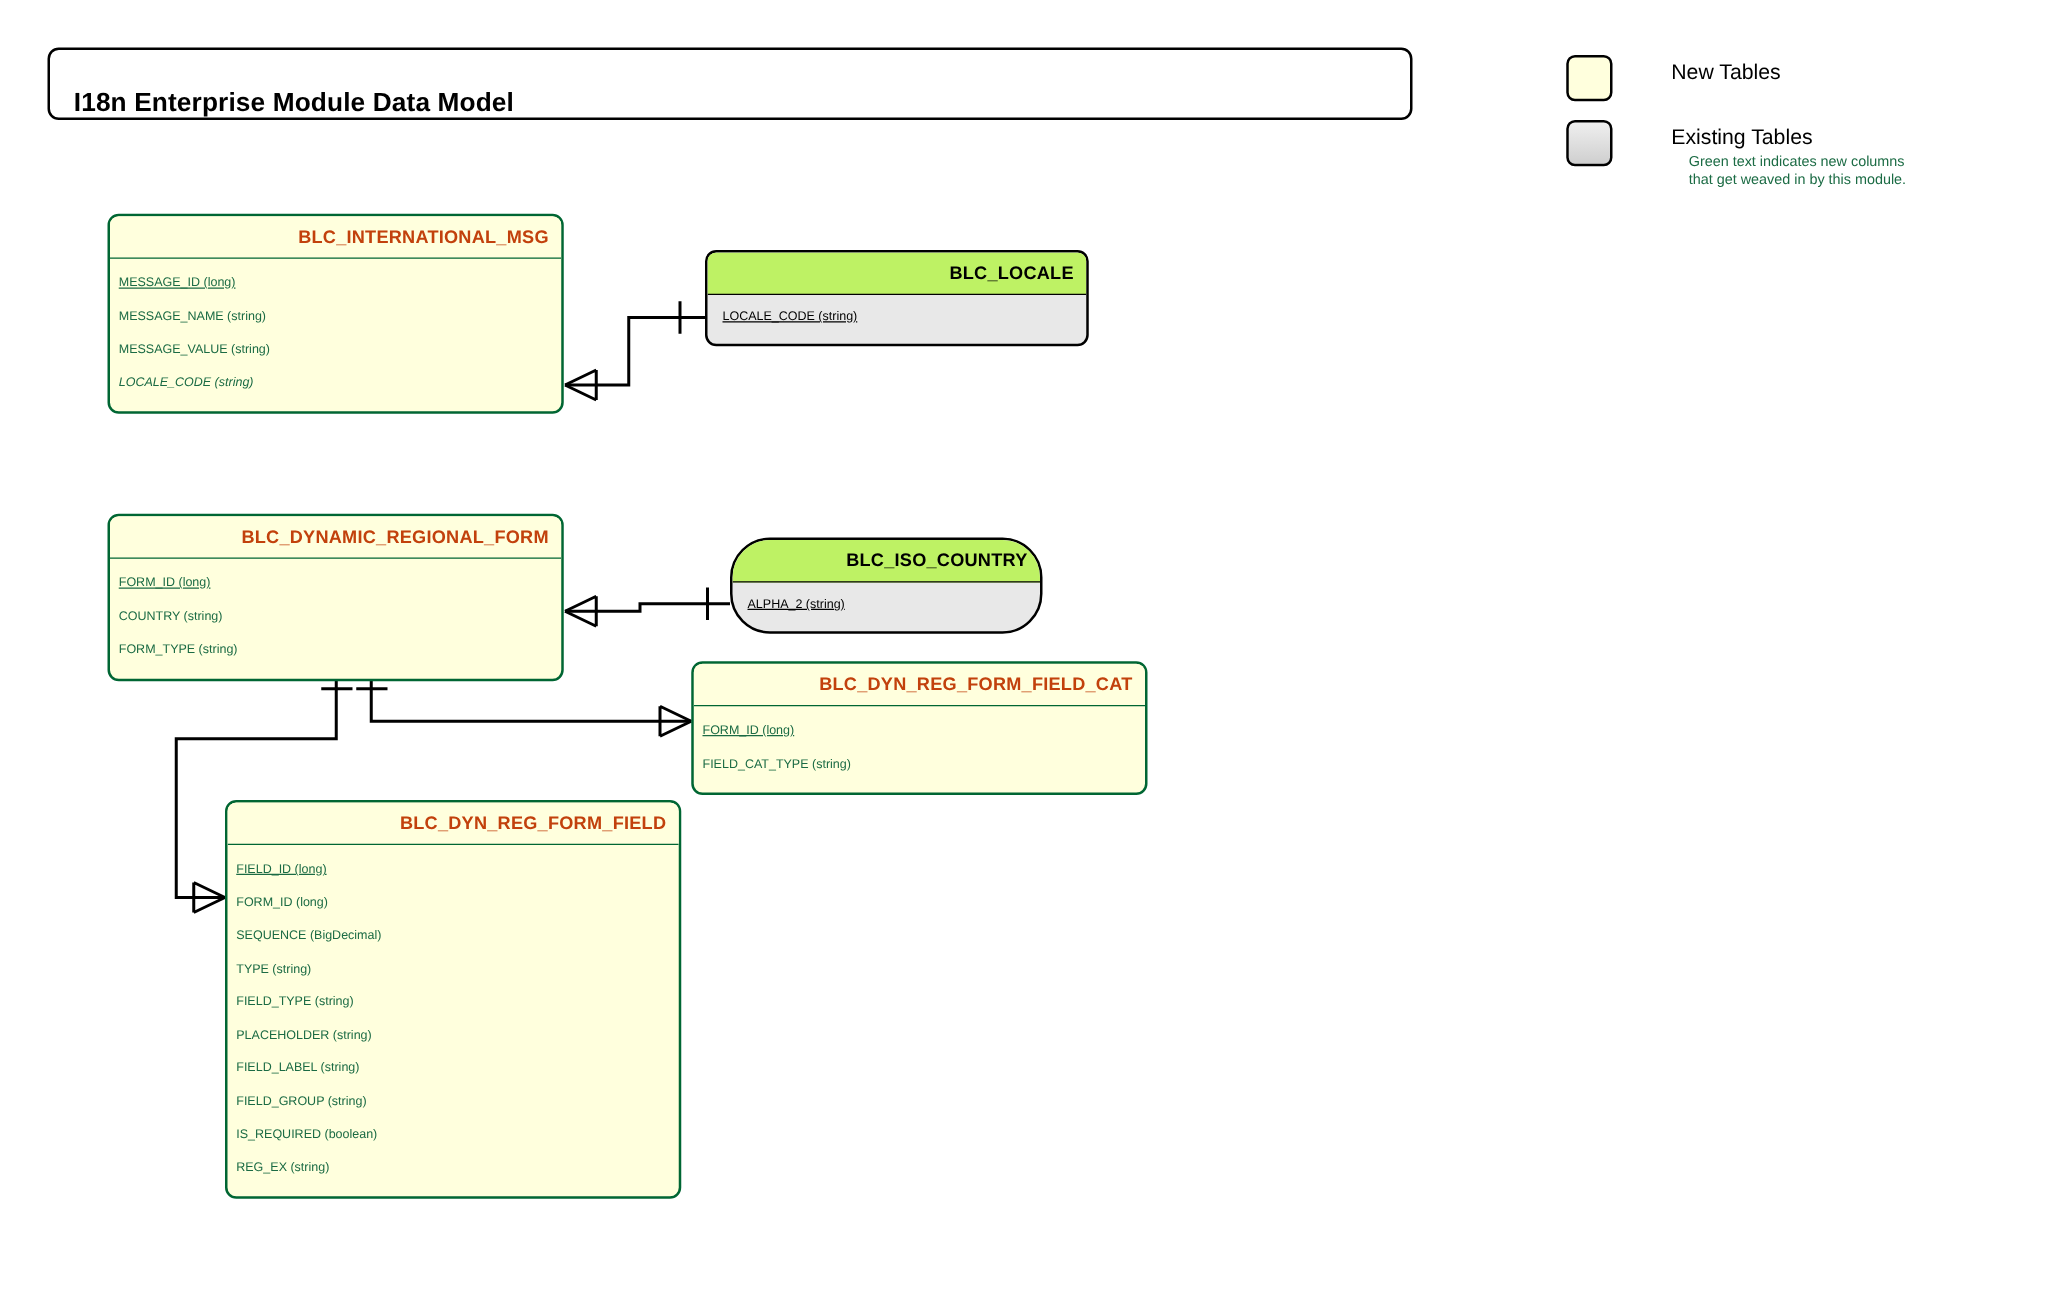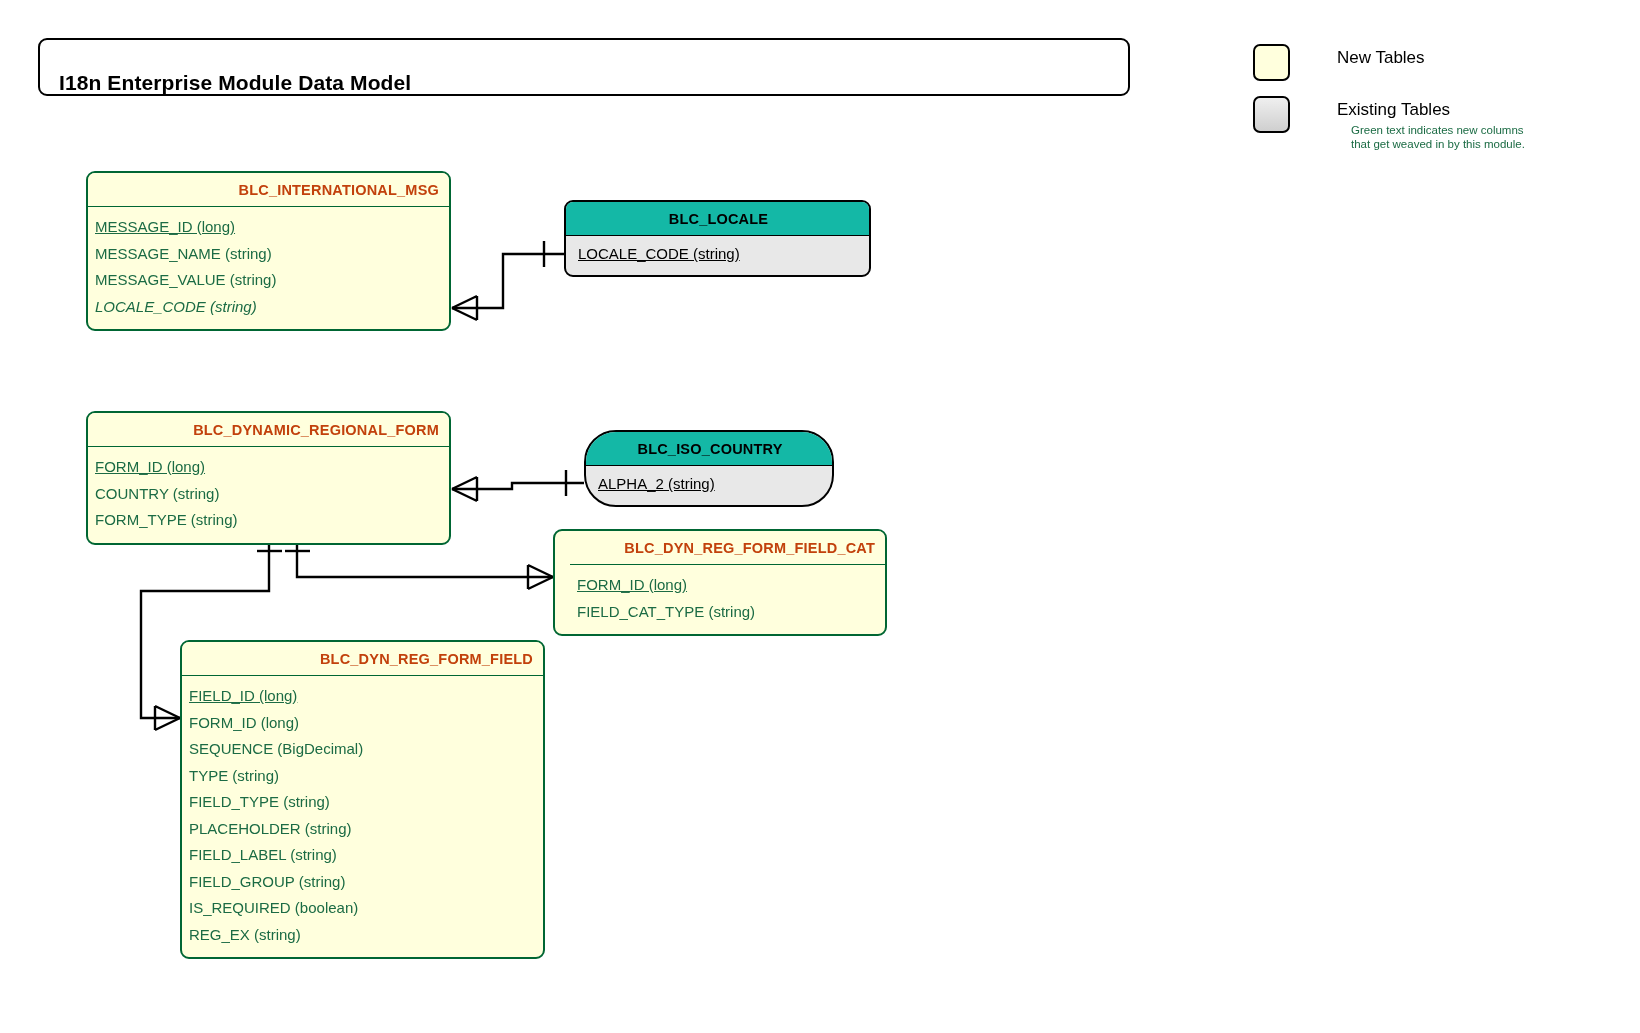--- a/index.html
+++ b/index.html
@@ -45,27 +45,27 @@
     border:2px solid #006633;background:#ffffdd;overflow:hidden;
   }
   .table.existing{border-color:#000;background:#e8e8e8;}
   .tbl-title{
     font-size:14.5px;font-weight:bold;color:#c2410c;
     text-align:right;padding:9px 10px 8px 10px;
     border-bottom:1.6px solid #006633;letter-spacing:.2px;
     background:#ffffdd;
   }
   .table.existing .tbl-title{
-    color:#000;text-align:center;padding-left:12px;border-bottom:1.6px solid #000;
-    background:#14b8a6;
+    color:#000;text-align:right;padding-left:12px;border-bottom:1.6px solid #000;
+    background:#bef264;
   }
   .tbl-body{padding:7px 0 9px 0;}
   .table.existing .tbl-body{padding:5px 0 7px 0;}
   .col{
-    font-size:15px;color:#1b6b44;line-height:26.5px;padding-left:7px;white-space:nowrap;
+    font-size:10px;color:#1b6b44;line-height:26.5px;padding-left:7px;white-space:nowrap;
   }
   .table.existing .col{color:#000;padding-left:12px;}
   .col.pk{text-decoration:underline;}
   .col.fk{font-style:italic;}
 
   
   svg.links{position:absolute;left:0;top:0;width:1640px;height:1033px;pointer-events:none;}
   svg.links path, svg.links line{fill:none;stroke:#000;stroke-width:2.4px;}
 </style>
 </head>
@@ -149,21 +149,21 @@
     </div>
   </div>
 
   <div class="table existing" style="left:584px;top:430px;width:250px;border-radius:32px;">
     <div class="tbl-title">BLC_ISO_COUNTRY</div>
     <div class="tbl-body">
       <div class="col pk">ALPHA_2 (string)</div>
     </div>
   </div>
 
-  <div class="table" style="left:553px;top:529px;width:334px;padding-left:15px;">
+  <div class="table" style="left:553px;top:529px;width:365px;">
     <div class="tbl-title">BLC_DYN_REG_FORM_FIELD_CAT</div>
     <div class="tbl-body">
       <div class="col pk">FORM_ID (long)</div>
       <div class="col">FIELD_CAT_TYPE (string)</div>
     </div>
   </div>
 
   <div class="table" style="left:180px;top:640px;width:365px;">
     <div class="tbl-title">BLC_DYN_REG_FORM_FIELD</div>
     <div class="tbl-body">

